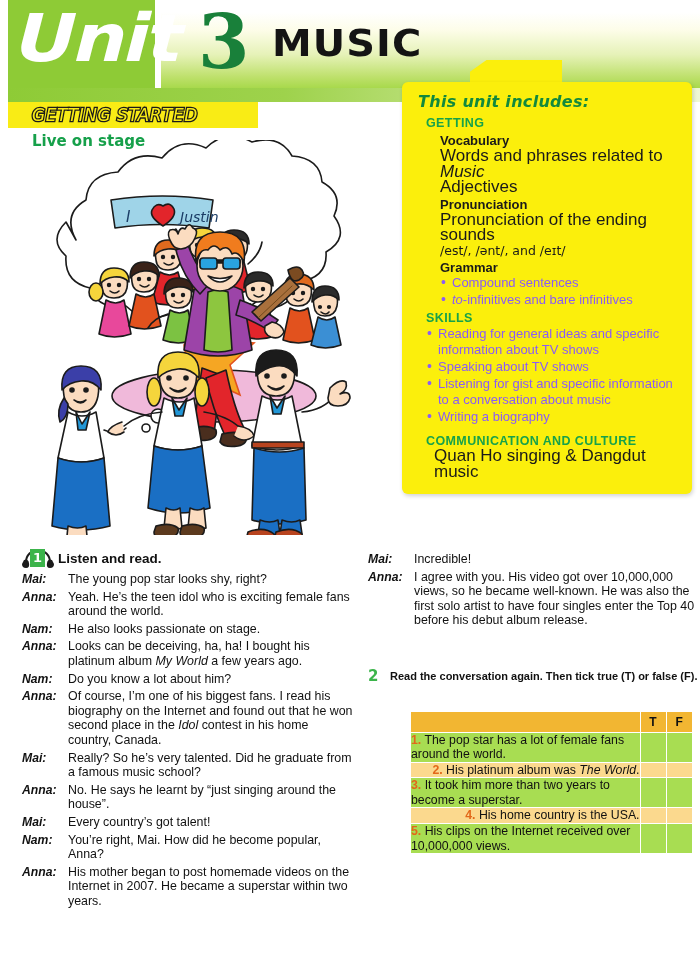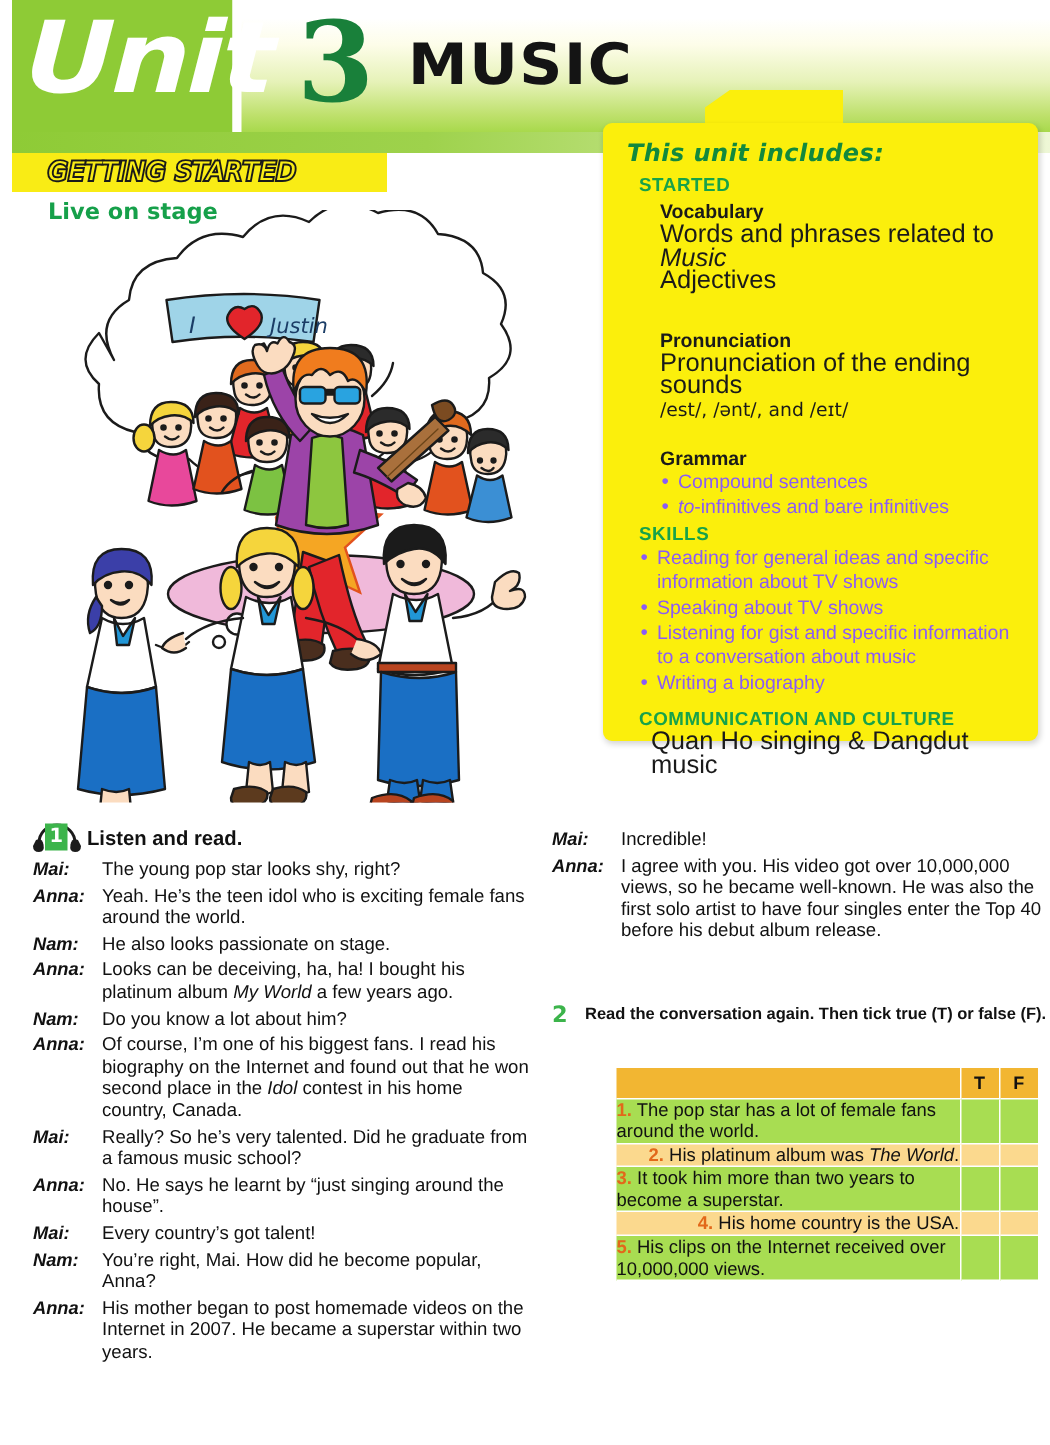--- a/index.html
+++ b/index.html
@@ -198,32 +198,32 @@
 
 <div id="getting-started-banner"></div>
 <div class="gs-text">GETTING STARTED</div>
 <div class="live-on-stage">Live on stage</div>
 
 <div id="unit-includes-tab"></div>
 <div id="unit-includes-box">
   <div class="ui-title">This unit includes:</div>
   <div class="ui-body">
 
-    <div class="ui-section">STARTED</div>
+    <div class="ui-section">GETTING</div>
 
     <div class="ui-indent">
       <div class="ui-sub" style="margin-top:3px;">Vocabulary</div>
       <div class="ui-line"><span>Words and phrases related to </span><em>Music</em></div>
       <div class="ui-line">Adjectives</div>
 
-      <div class="ui-sub" style="margin-top:24px;">Pronunciation</div>
+      <div class="ui-sub" style="margin-top:2px;">Pronunciation</div>
       <div class="ui-line">Pronunciation of the ending sounds</div>
       <div class="ui-line ipa">/est/, /ənt/, and /eɪt/</div>
 
-      <div class="ui-sub" style="margin-top:18px;">Grammar</div>
+      <div class="ui-sub" style="margin-top:2px;">Grammar</div>
       <ul class="ui-bullets">
         <li>Compound sentences</li>
         <li><em>to</em><span>-infinitives and bare infinitives</span></li>
       </ul>
     </div>
 
     <div class="ui-section" style="margin-top:3px;">SKILLS</div>
     <ul class="ui-bullets" style="margin-top:1px;">
       <li>Reading for general ideas and specific information about TV shows</li>
       <li>Speaking about TV shows</li>

